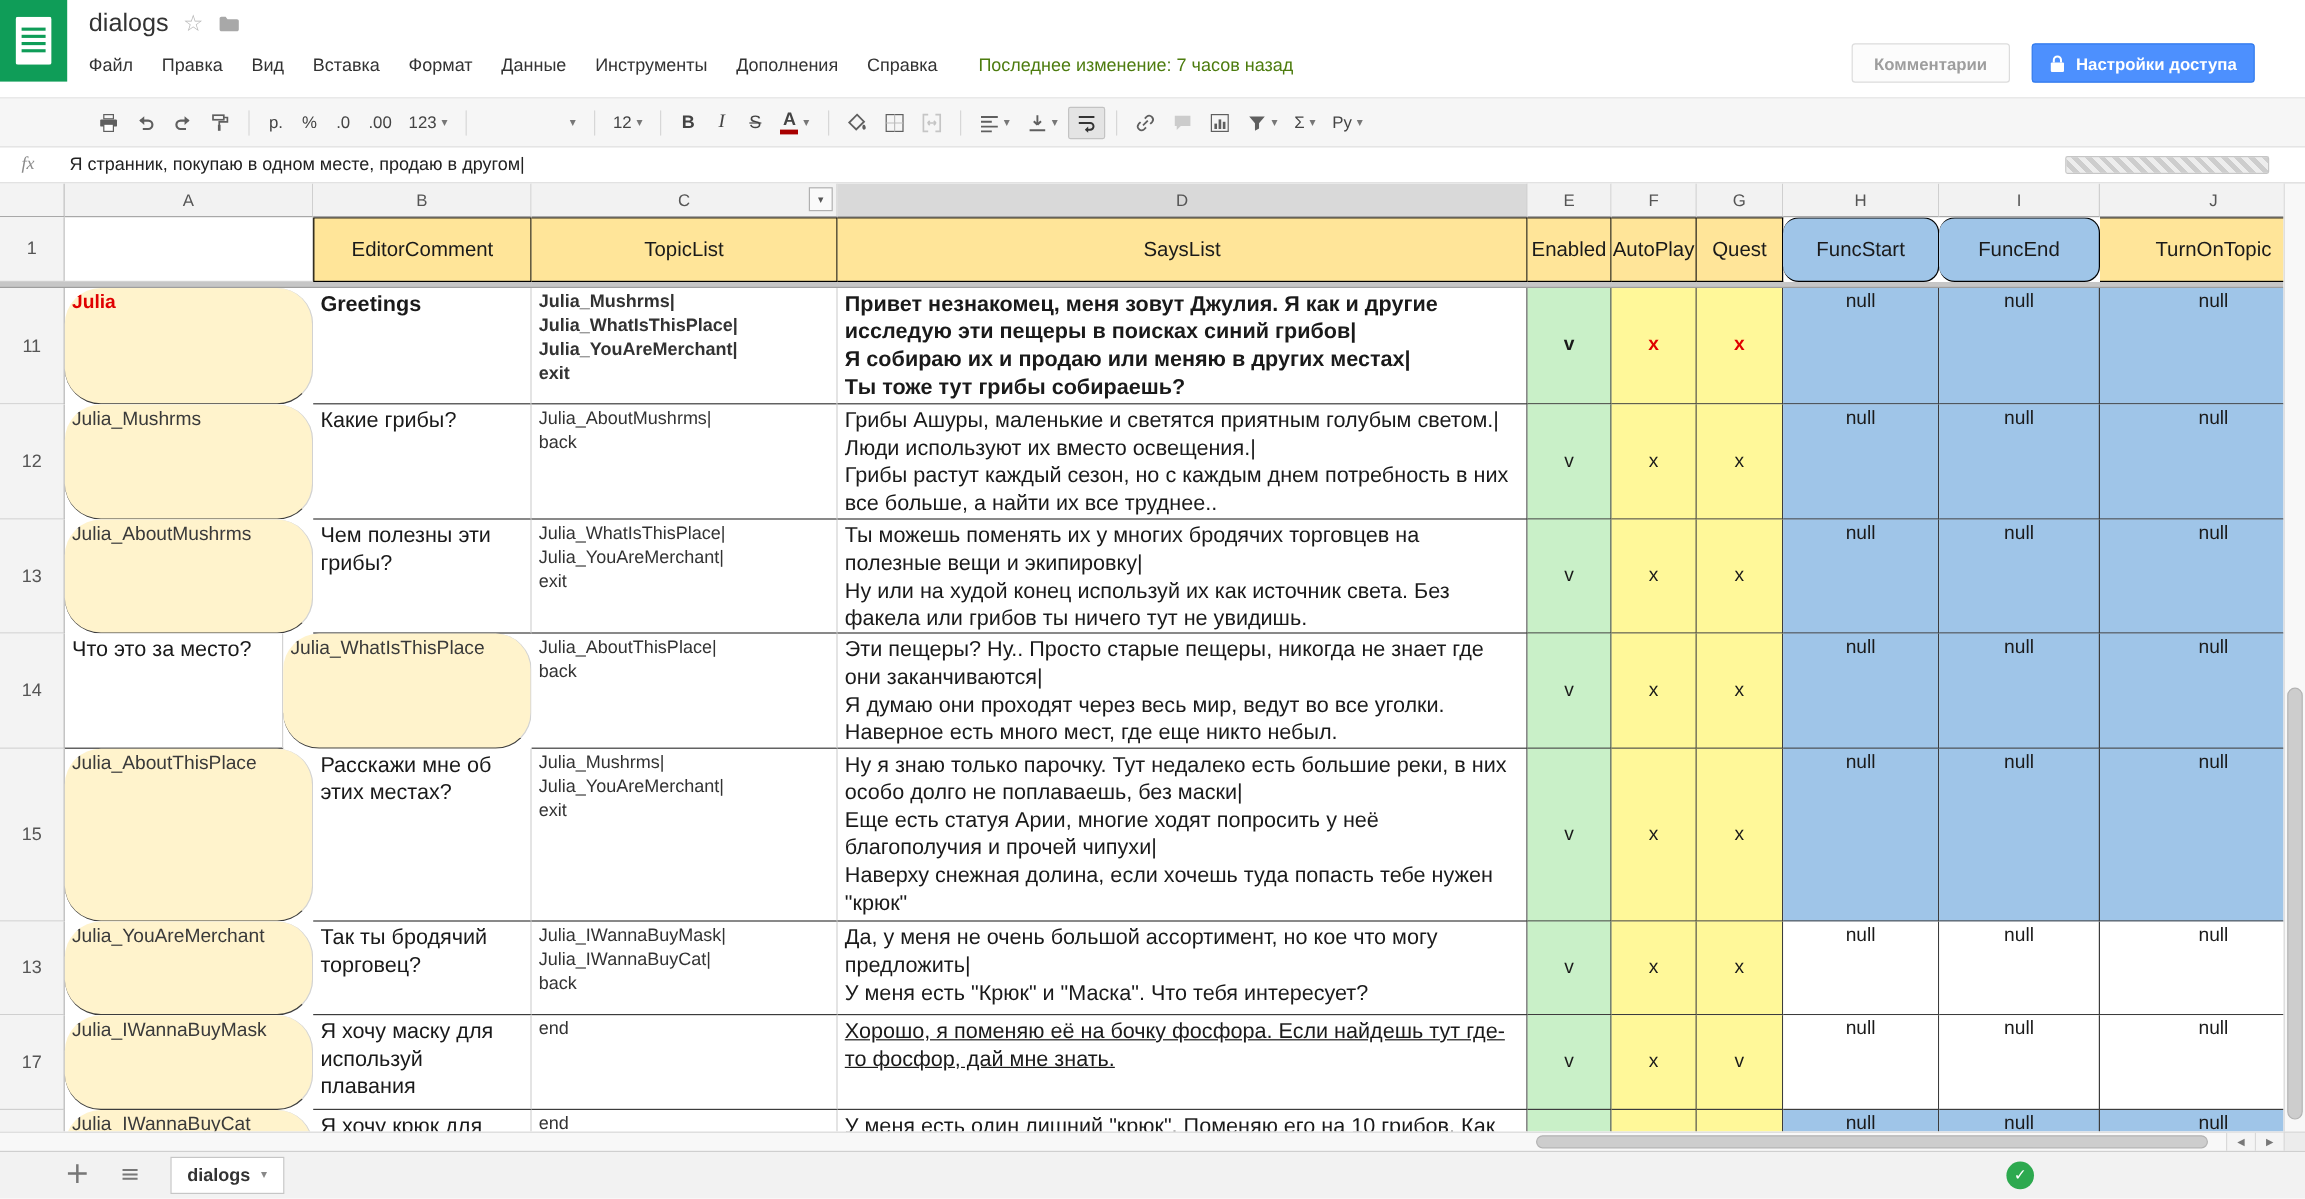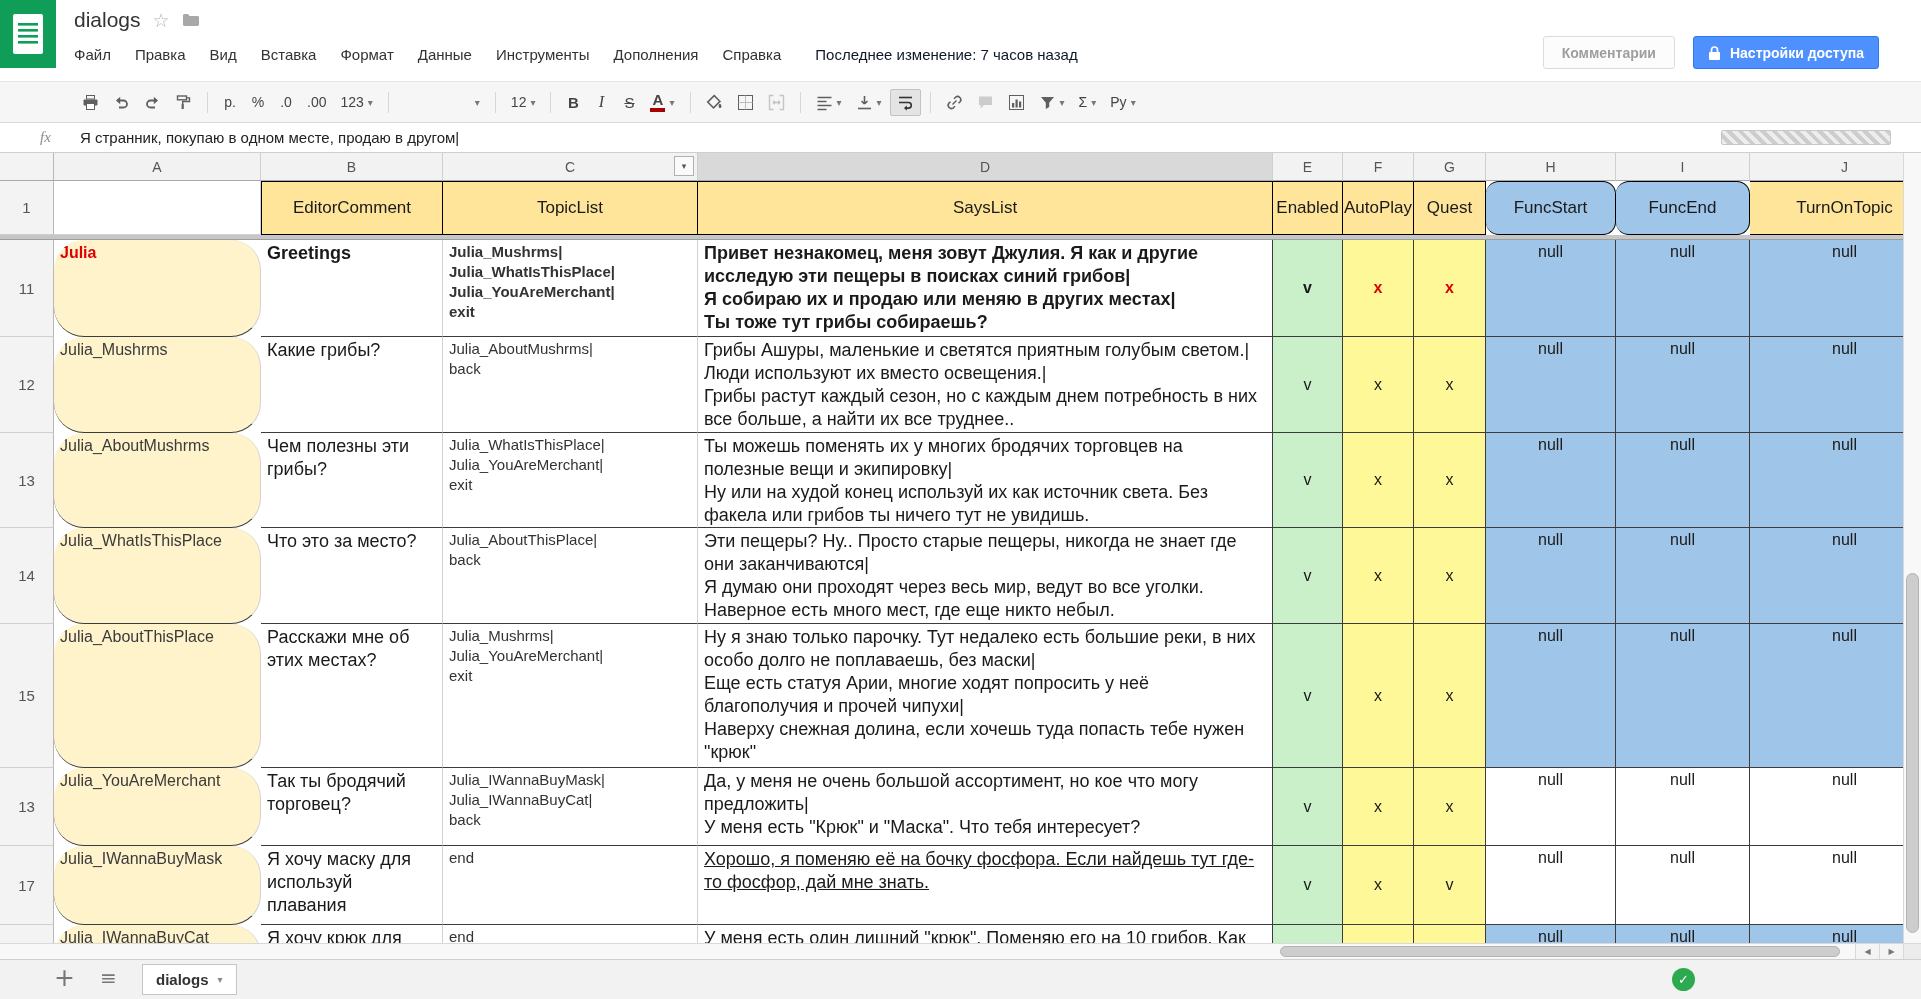--- a/index.html
+++ b/index.html
@@ -14,21 +14,21 @@
   .topbar { position:absolute; top:0; left:0; width:1921px; height:81px; background:#fff; }
   .logo { position:absolute; left:0; top:0; width:56px; height:68px;
           background:var(--green-logo,#0f9d58); display:flex; align-items:center; justify-content:center; }
   .titlerow { position:absolute; left:74px; top:8px; display:flex; align-items:center; gap:12px; }
   .doc-title { font-size:21px; color:#333; }
   .star { font-size:19px; color:#b5b5b5; }
   .folder { display:flex; align-items:center; }
   .menubar { position:absolute; left:74px; top:46px; display:flex; align-items:center; }
   .menuitems { display:flex; gap:24px; font-size:15px; color:#333; }
   .menu-item { cursor:default; }
-  .last-edit { margin-left:34px; font-size:15px; color:#0f172a; }
+  .last-edit { margin-left:34px; font-size:15px; color:#4d7c0f; }
   .actions { position:absolute; right:42px; top:36px; display:flex; gap:18px; align-items:center; }
   .btn { height:33px; border-radius:3px; font-size:14px; font-weight:bold; display:inline-flex; align-items:center; }
   .btn.gray { background:#fcfcfc; border:1px solid #dcdcdc; color:#9e9e9e; padding:0 18px; }
   .btn.blue { background:var(--blue-btn,#4d90fe); border:1px solid #3079ed; color:#fff; padding:0 14px; gap:9px; }
 
   
   .toolbar { position:absolute; top:81px; left:0; width:1921px; height:42px; background:#f6f6f6;
              border-top:1px solid #e5e5e5; border-bottom:1px solid #d9d9d9;
              display:flex; align-items:center; padding-left:76px; gap:2px; }
   .tb { height:27px; min-width:26px; display:inline-flex; align-items:center; justify-content:center;
@@ -41,21 +41,21 @@
   .tb.pressed { background:#e4e4e4; border:1px solid #c3c3c3; }
   .sep { width:1px; height:21px; background:#d7d7d7; margin:0 7px; flex:none; }
   .caret { font-size:10px; color:#777; margin-left:4px; }
   .fontdd { width:88px; justify-content:flex-end; }
   .acolor { display:flex; flex-direction:column; align-items:center; font-weight:bold; font-size:15px; line-height:15px; }
   .acolor .bar { width:15px; height:4px; background:#a80000; margin-top:1px; display:block; }
 
   
   .formulabar { position:absolute; top:123px; left:0; width:1921px; height:30px; background:#fff;
                 border-bottom:1px solid #cfcfcf; display:flex; align-items:center; }
-  .fx { margin-left:40px; width:34px; font-family:"Liberation Serif", serif; font-style:italic;
+  .fx { margin-left:18px; width:34px; font-family:"Liberation Serif", serif; font-style:italic;
         font-size:15px; color:#8a8a8a; }
   .finput { flex:1; font-size:15px; color:#222; padding-left:6px; white-space:nowrap; overflow:hidden; }
   .stripes { position:absolute; right:30px; top:7px; width:170px; height:15px; border:1px solid #c6c6c6; border-radius:2px;
              background:repeating-linear-gradient(45deg,#ededed 0 4px,#cdcdcd 4px 8px); }
 
   
   .grid { position:absolute; top:153px; left:0; width:1903px; height:790px; overflow:hidden; background:#fff; }
   .grow { display:flex; }
   .letters { height:28px; }
   .corner { width:54px; flex:none; background:#f3f3f3; border-right:1px solid #b8b8b8; border-bottom:1px solid #a8a8a8; }
@@ -386,22 +386,22 @@
 Ну или на худой конец используй их как источник света. Без факела или грибов ты ничего тут не увидишь.</div>
       <div class="cell ce" style="width: 70px;">v</div>
       <div class="cell cf" style="width: 71px;">x</div>
       <div class="cell cg" style="width: 72px;">x</div>
       <div class="cell ch blue" style="width: 130px;">null</div>
       <div class="cell ci blue" style="width: 134px;">null</div>
       <div class="cell cj blue" style="width: 190px;">null</div>
     </div>
     <div class="grow" style="height: 96px;">
       <div class="rownum">14</div>
+      <div class="cell cb" style="width: 182px;">Что это за место?</div>
       <div class="cell ca" style="width: 207px;">Julia_WhatIsThisPlace</div>
-      <div class="cell cb" style="width: 182px;">Что это за место?</div>
       <div class="cell cc" style="width: 255px;">Julia_AboutThisPlace|
 back</div>
       <div class="cell cd" style="width: 575px;">Эти пещеры? Ну.. Просто старые пещеры, никогда не знает где они заканчиваются|
 Я думаю они проходят через весь мир, ведут во все уголки. Наверное есть много мест, где еще никто небыл.</div>
       <div class="cell ce" style="width: 70px;">v</div>
       <div class="cell cf" style="width: 71px;">x</div>
       <div class="cell cg" style="width: 72px;">x</div>
       <div class="cell ch blue" style="width: 130px;">null</div>
       <div class="cell ci blue" style="width: 134px;">null</div>
       <div class="cell cj blue" style="width: 190px;">null</div>

